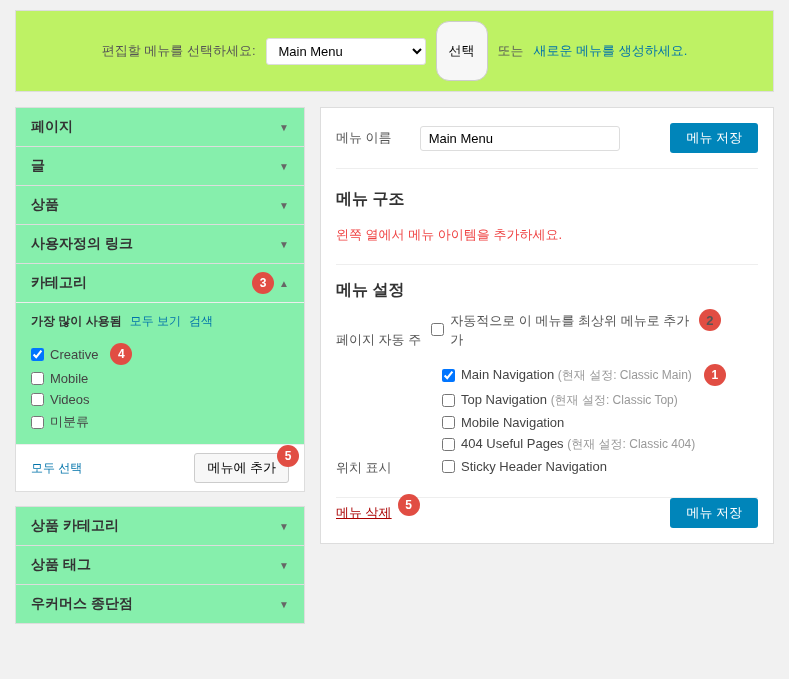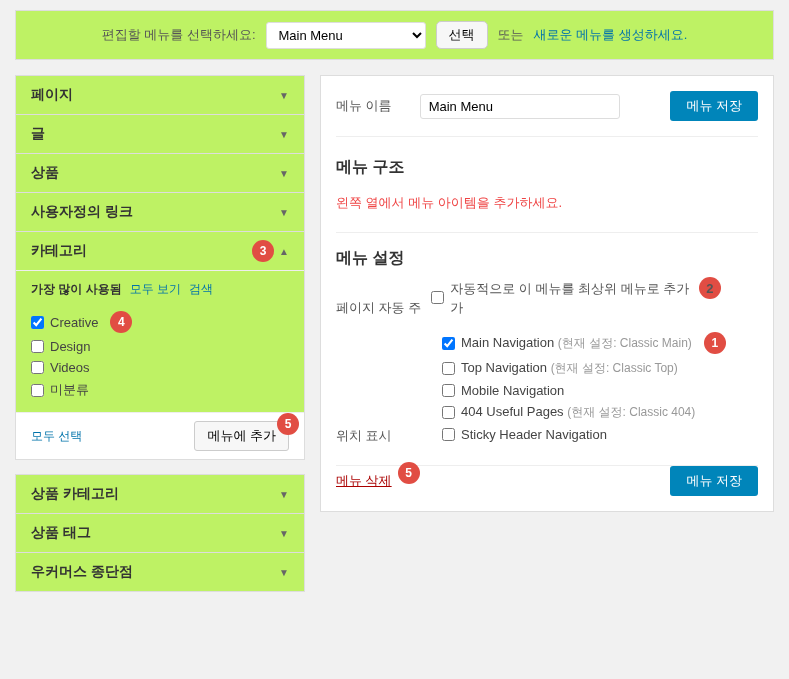--- a/index.html
+++ b/index.html
@@ -23,43 +23,43 @@
       padding: 4px 8px;
       border: 1px solid #ddd;
       border-radius: 3px;
       font-size: 13px;
       min-width: 160px;
       background: #fff;
     }
     .top-bar .btn-select {
       background: #f7f7f7;
       border: 1px solid #ccc;
-      padding: 4px 12px;
-      border-radius: 5px;
+      padding: 20px 12px;
+      border-radius: 13px;
       cursor: pointer;
       font-size: 13px;
     }
     .top-bar .or-text { color: #555; font-size: 13px; }
     .top-bar a { color: #0073aa; text-decoration: none; font-size: 13px; }
 
     
     .main-layout {
       display: flex;
       gap: 15px;
       align-items: flex-start;
     }
 
     
     .left-panel {
       width: 290px;
       flex-shrink: 0;
     }
 
     .accordion-item {
-      background: #bef264;
+      background: #86efac;
       border: 1px solid #ddd;
       margin-bottom: -1px;
     }
     .accordion-header {
       display: flex;
       justify-content: space-between;
       align-items: center;
       padding: 10px 15px;
       cursor: pointer;
       font-size: 14px;
@@ -307,21 +307,21 @@
           </div>
 
           <ul class="checkbox-list">
             <li>
               <input type="checkbox" id="cb-creative" checked="" style="">
               <label for="cb-creative">Creative</label>
               <span class="badge">4</span>
             </li>
             <li>
               <input type="checkbox" id="cb-design" style="">
-              <label for="cb-design">Design</label>
+              <label for="cb-design">Mobile</label>
             </li>
             <li>
               <input type="checkbox" id="cb-videos" style="">
               <label for="cb-videos">Videos</label>
             </li>
             <li>
               <input type="checkbox" id="cb-uncategorized" style="">
               <label for="cb-uncategorized">미분류</label>
             </li>
           </ul>

